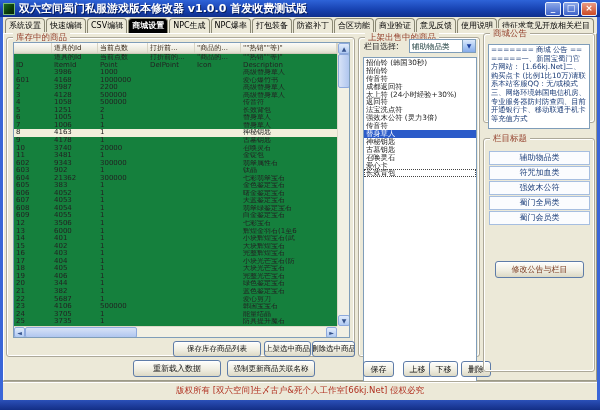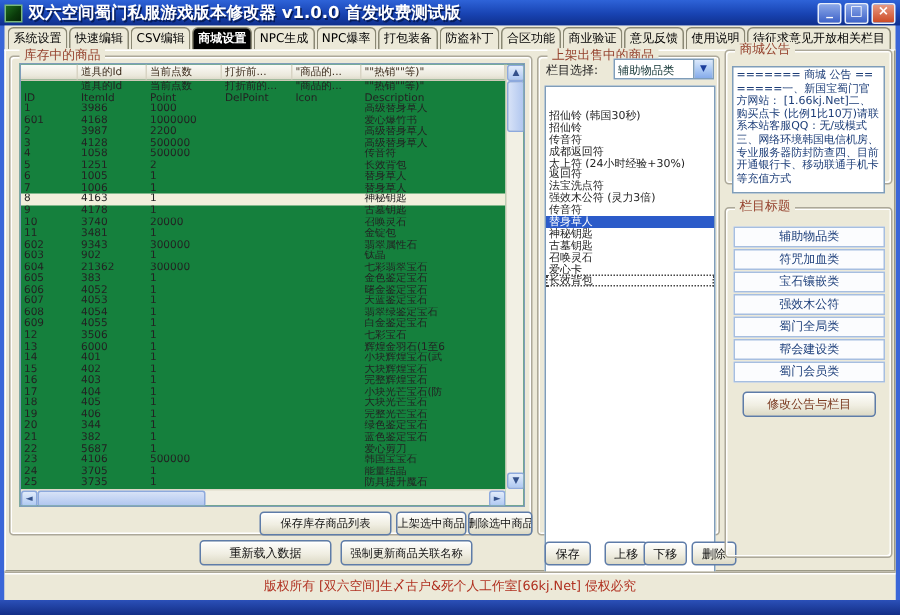--- a/index.html
+++ b/index.html
@@ -64,21 +64,21 @@
   .btn-reload{left:130px;top:343px;width:88px;height:17px;font-size:8px;}
   .btn-force{left:224px;top:343px;width:88px;height:17px;}
 
   
   .g-sale{left:355px;top:20px;width:122px;height:320px;}
   .cat-label{position:absolute;left:5px;top:3px;font-size:8px;color:#222;white-space:nowrap;}
   .combo{position:absolute;left:50px;top:1px;width:67px;height:14px;border:1px solid #7F9DB9;background:#fff;}
   .combo-text{position:absolute;left:2px;top:1px;font-size:7.5px;line-height:11px;color:#133;white-space:nowrap;}
   .combo-btn{position:absolute;right:0;top:0;width:13px;height:12px;border-left:1px solid #7F9DB9;
     background:linear-gradient(180deg,#DCE9FB,#AECBF4 50%,#86ABEA);text-align:center;font-size:6px;line-height:12px;color:#1C3E9C;}
-  .listbox{position:absolute;left:4px;top:19px;width:114px;height:348px;border:1px solid #7F9DB9;background:#fff;overflow:hidden;padding-top:15px;}
+  .listbox{position:absolute;left:4px;top:19px;width:114px;height:348px;border:1px solid #7F9DB9;background:#fff;overflow:hidden;padding-top:1px;}
   .li{height:7.9px;font-size:7.3px;line-height:7.9px;padding-left:2px;white-space:nowrap;overflow:hidden;color:#222;}
   .li.selected{background:#2B5BC9;color:#fff;}
   .li.focused{outline:1px dotted #444;outline-offset:-1px;}
   .btn-save{left:360px;top:344px;width:31px;height:16px;font-size:8px;}
   .btn-up{left:400px;top:344px;width:29px;height:16px;font-size:8px;}
   .btn-down{left:426px;top:344px;width:29px;height:16px;font-size:8px;}
   .btn-del{left:458px;top:344px;width:30px;height:16px;font-size:8px;}
 
   
   .g-announce{left:480px;top:16px;width:112px;height:90px;}
@@ -477,24 +477,22 @@
 
     <div class="group g-announce">
       <div class="group-title">商城公告</div>
       <div class="announce">======= 商城 公告 =======一、新国宝蜀门官方网站： [1.66kj.Net]二、购买点卡 (比例1比10万)请联系本站客服QQ：无/或模式三、网络环境韩国电信机房、专业服务器防封防查四、目前开通银行卡、移动联通手机卡等充值方式</div>
     </div>
     <div class="group g-cats">
       <div class="group-title">栏目标题</div>
       <div class="cat-rows">
           <div class="cat-row">辅助物品类</div>
           <div class="cat-row">符咒加血类</div>
-          <div class="cat-row">宝石镶嵌类</div>
           <div class="cat-row">强效木公符</div>
           <div class="cat-row">蜀门全局类</div>
-          <div class="cat-row">帮会建设类</div>
           <div class="cat-row">蜀门会员类</div>
         </div>
       <div class="btn btn-edit">修改公告与栏目</div>
     </div>
 
     <div class="statusbar">
       <div class="status-text">版权所有 [双六空间]生〆古户&amp;死个人工作室[66kj.Net] 侵权必究</div>
     </div>
   </div>
   <div class="bottom-bar"></div>

